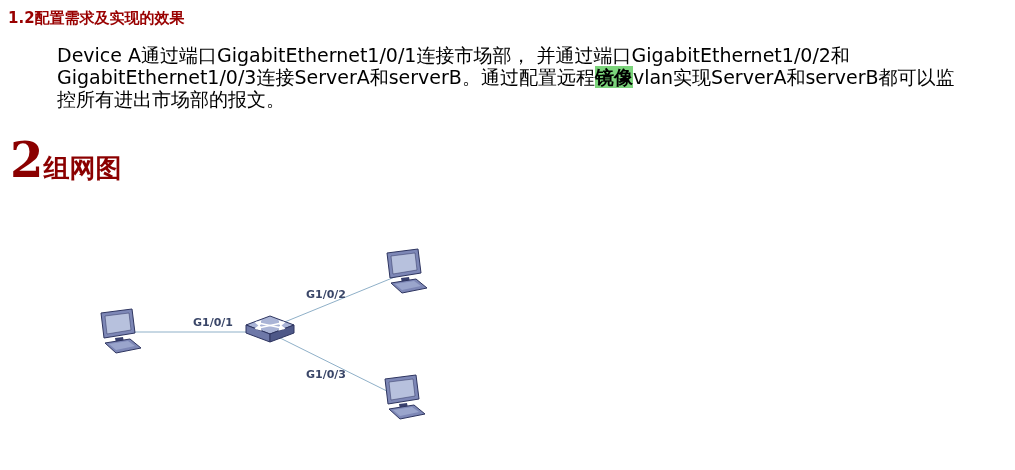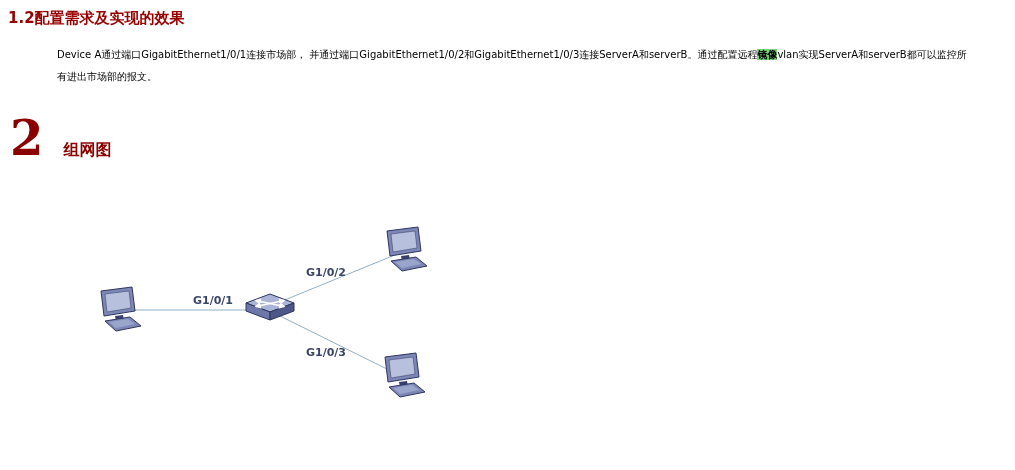--- a/index.html
+++ b/index.html
@@ -19,44 +19,43 @@
   .h-req {
     margin: 8px 0 12px 8px;
     font-size: 15px;
     font-weight: bold;
     color: #990000;
     line-height: 20px;
   }
   .para {
     margin: 16px 0 0 57px;
     width: 915px;
-    font-size: 10px;
+    font-size: 19px;
     line-height: 22px;
     color: #000000;
   }
   .hl {
     background: #7bd47b;
     font-weight: bold;
   }
   .h-net {
     margin: 24px 0 0 10px;
     display: flex;
     align-items: baseline;
     color: #8b0000;
     font-family: "DejaVu Serif", "Liberation Serif", serif;
   }
   .h-net .num {
     font-size: 48px;
     font-weight: bold;
     line-height: 52px;
   }
   .h-net .ttl {
-    font-size: 16px;
+    font-size: 26px;
     font-weight: bold;
-    margin-left: 20px;
   }
   .diagram {
     margin: 52px 0 0 85px;
     width: 420px;
     height: 205px;
   }
   .diagram svg { display: block; }
   .port-label {
     font-family: "DejaVu Sans", "Liberation Sans", sans-serif;
     font-size: 11px;

